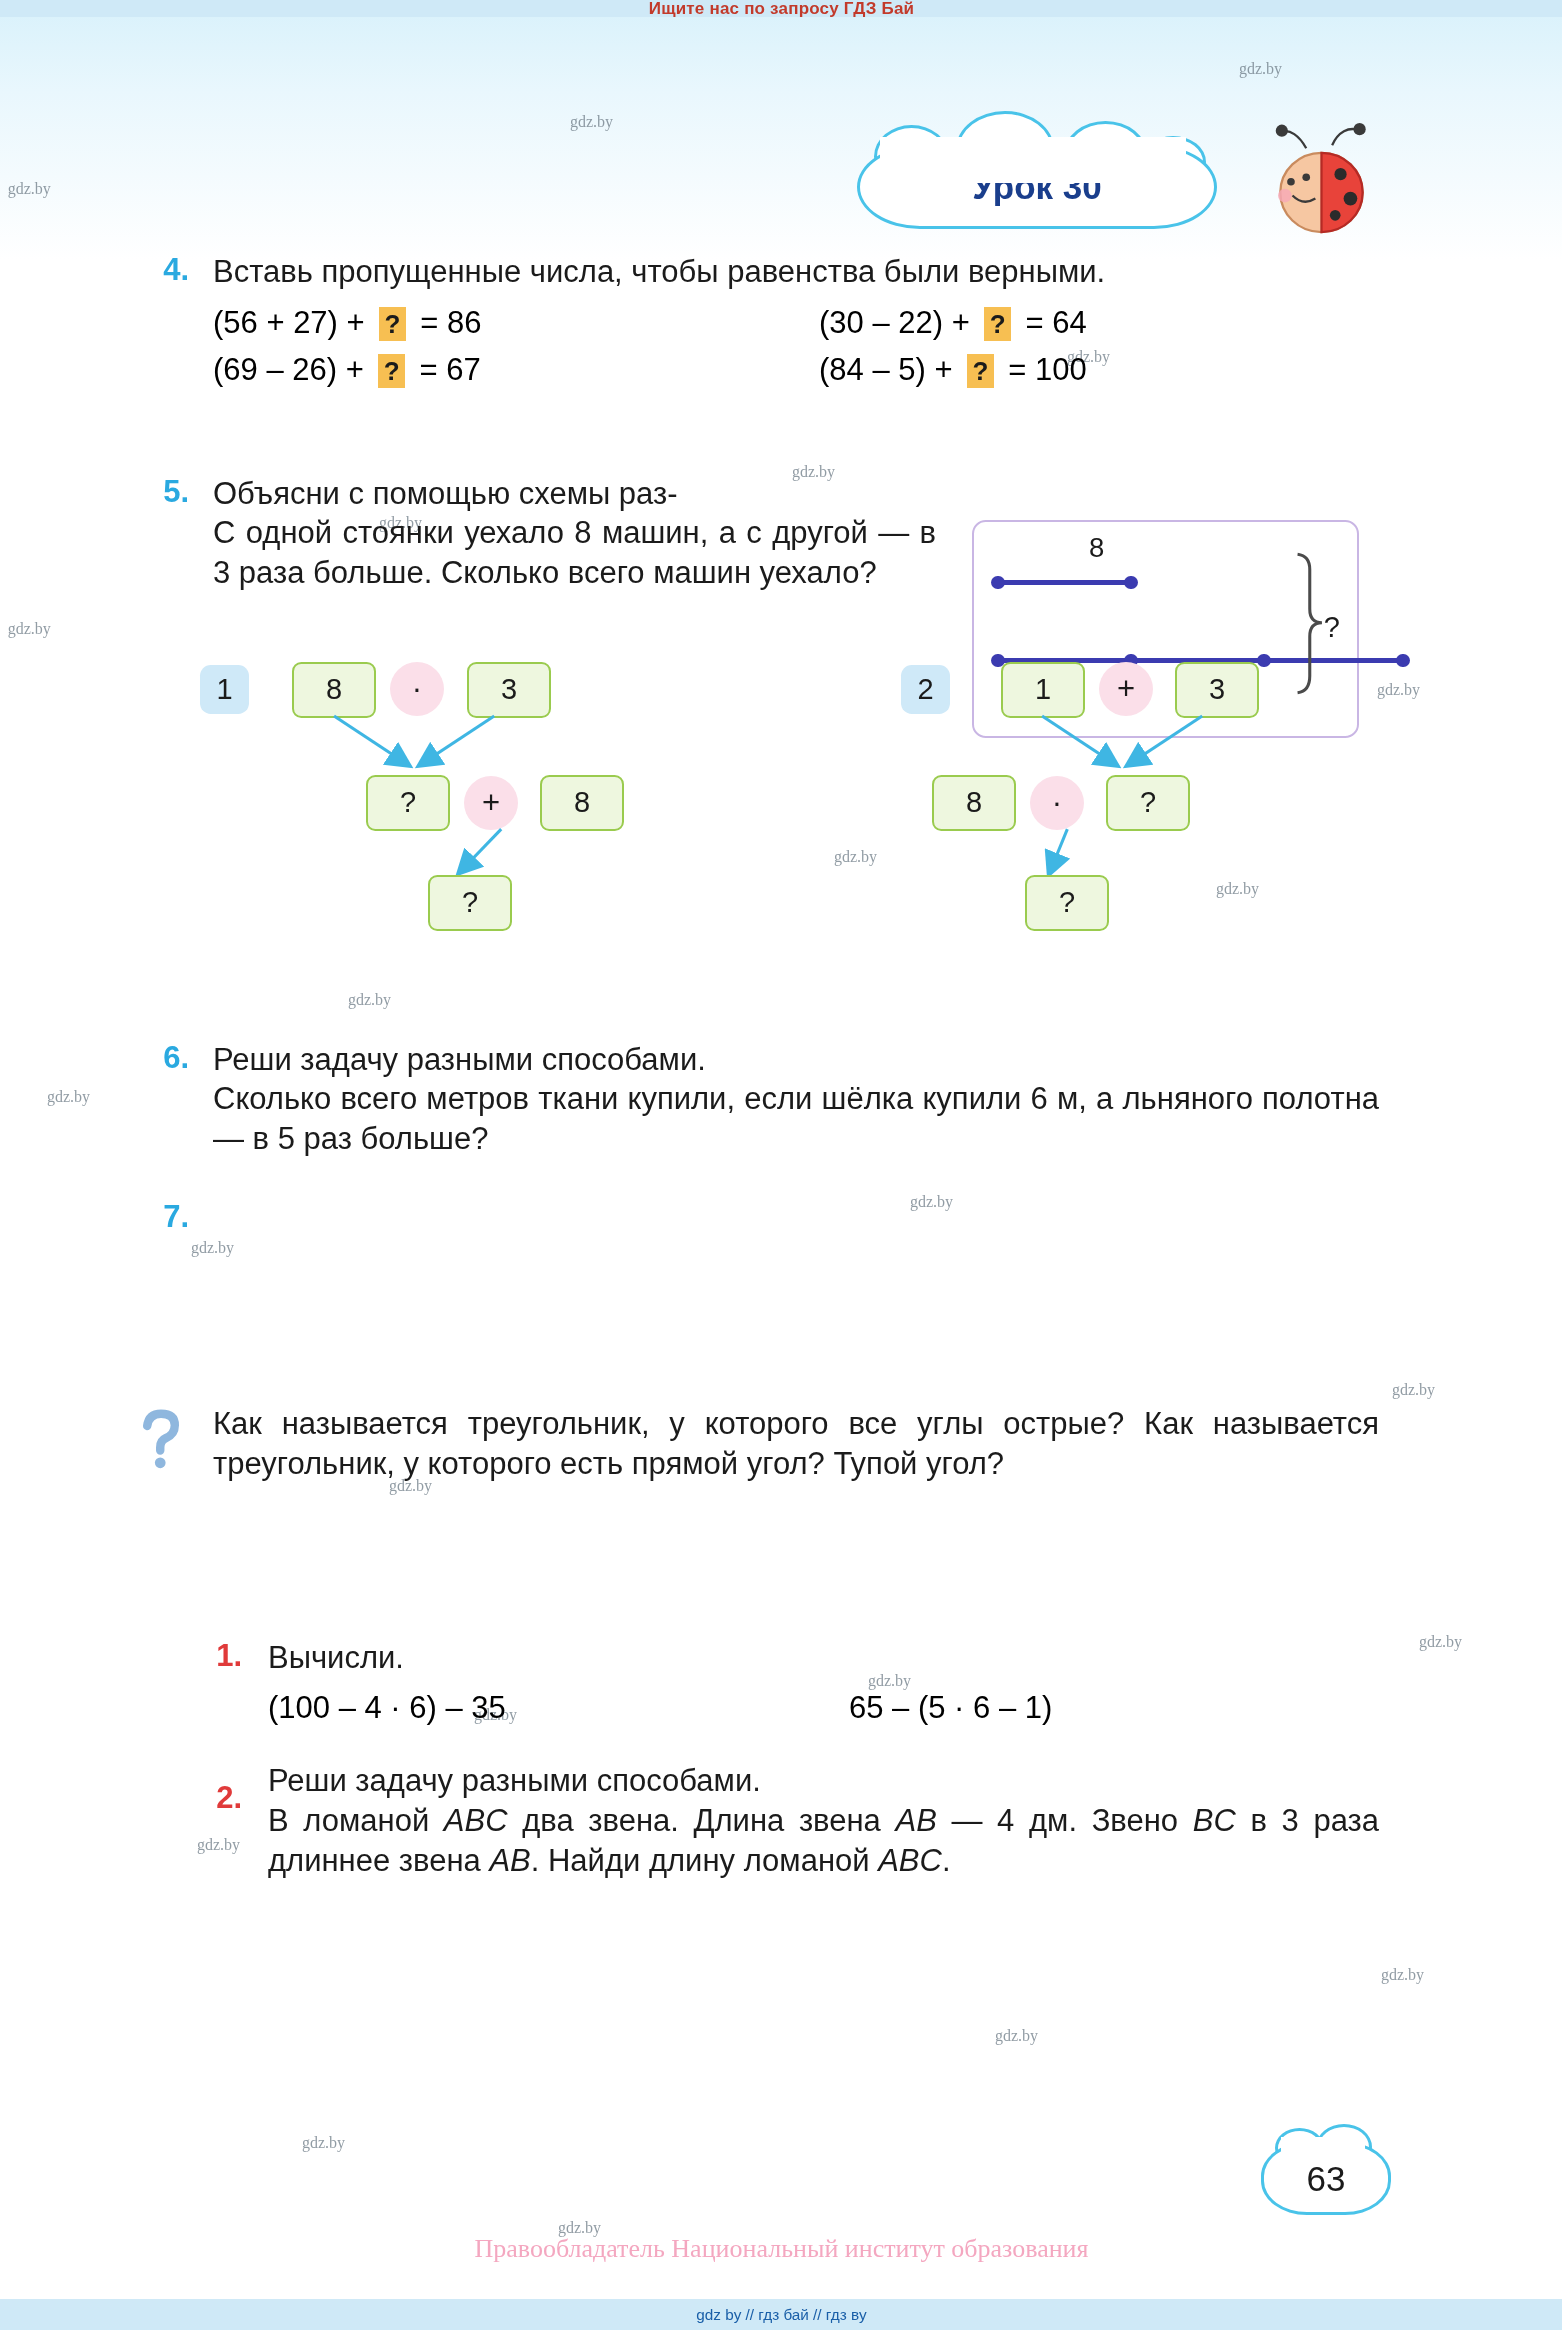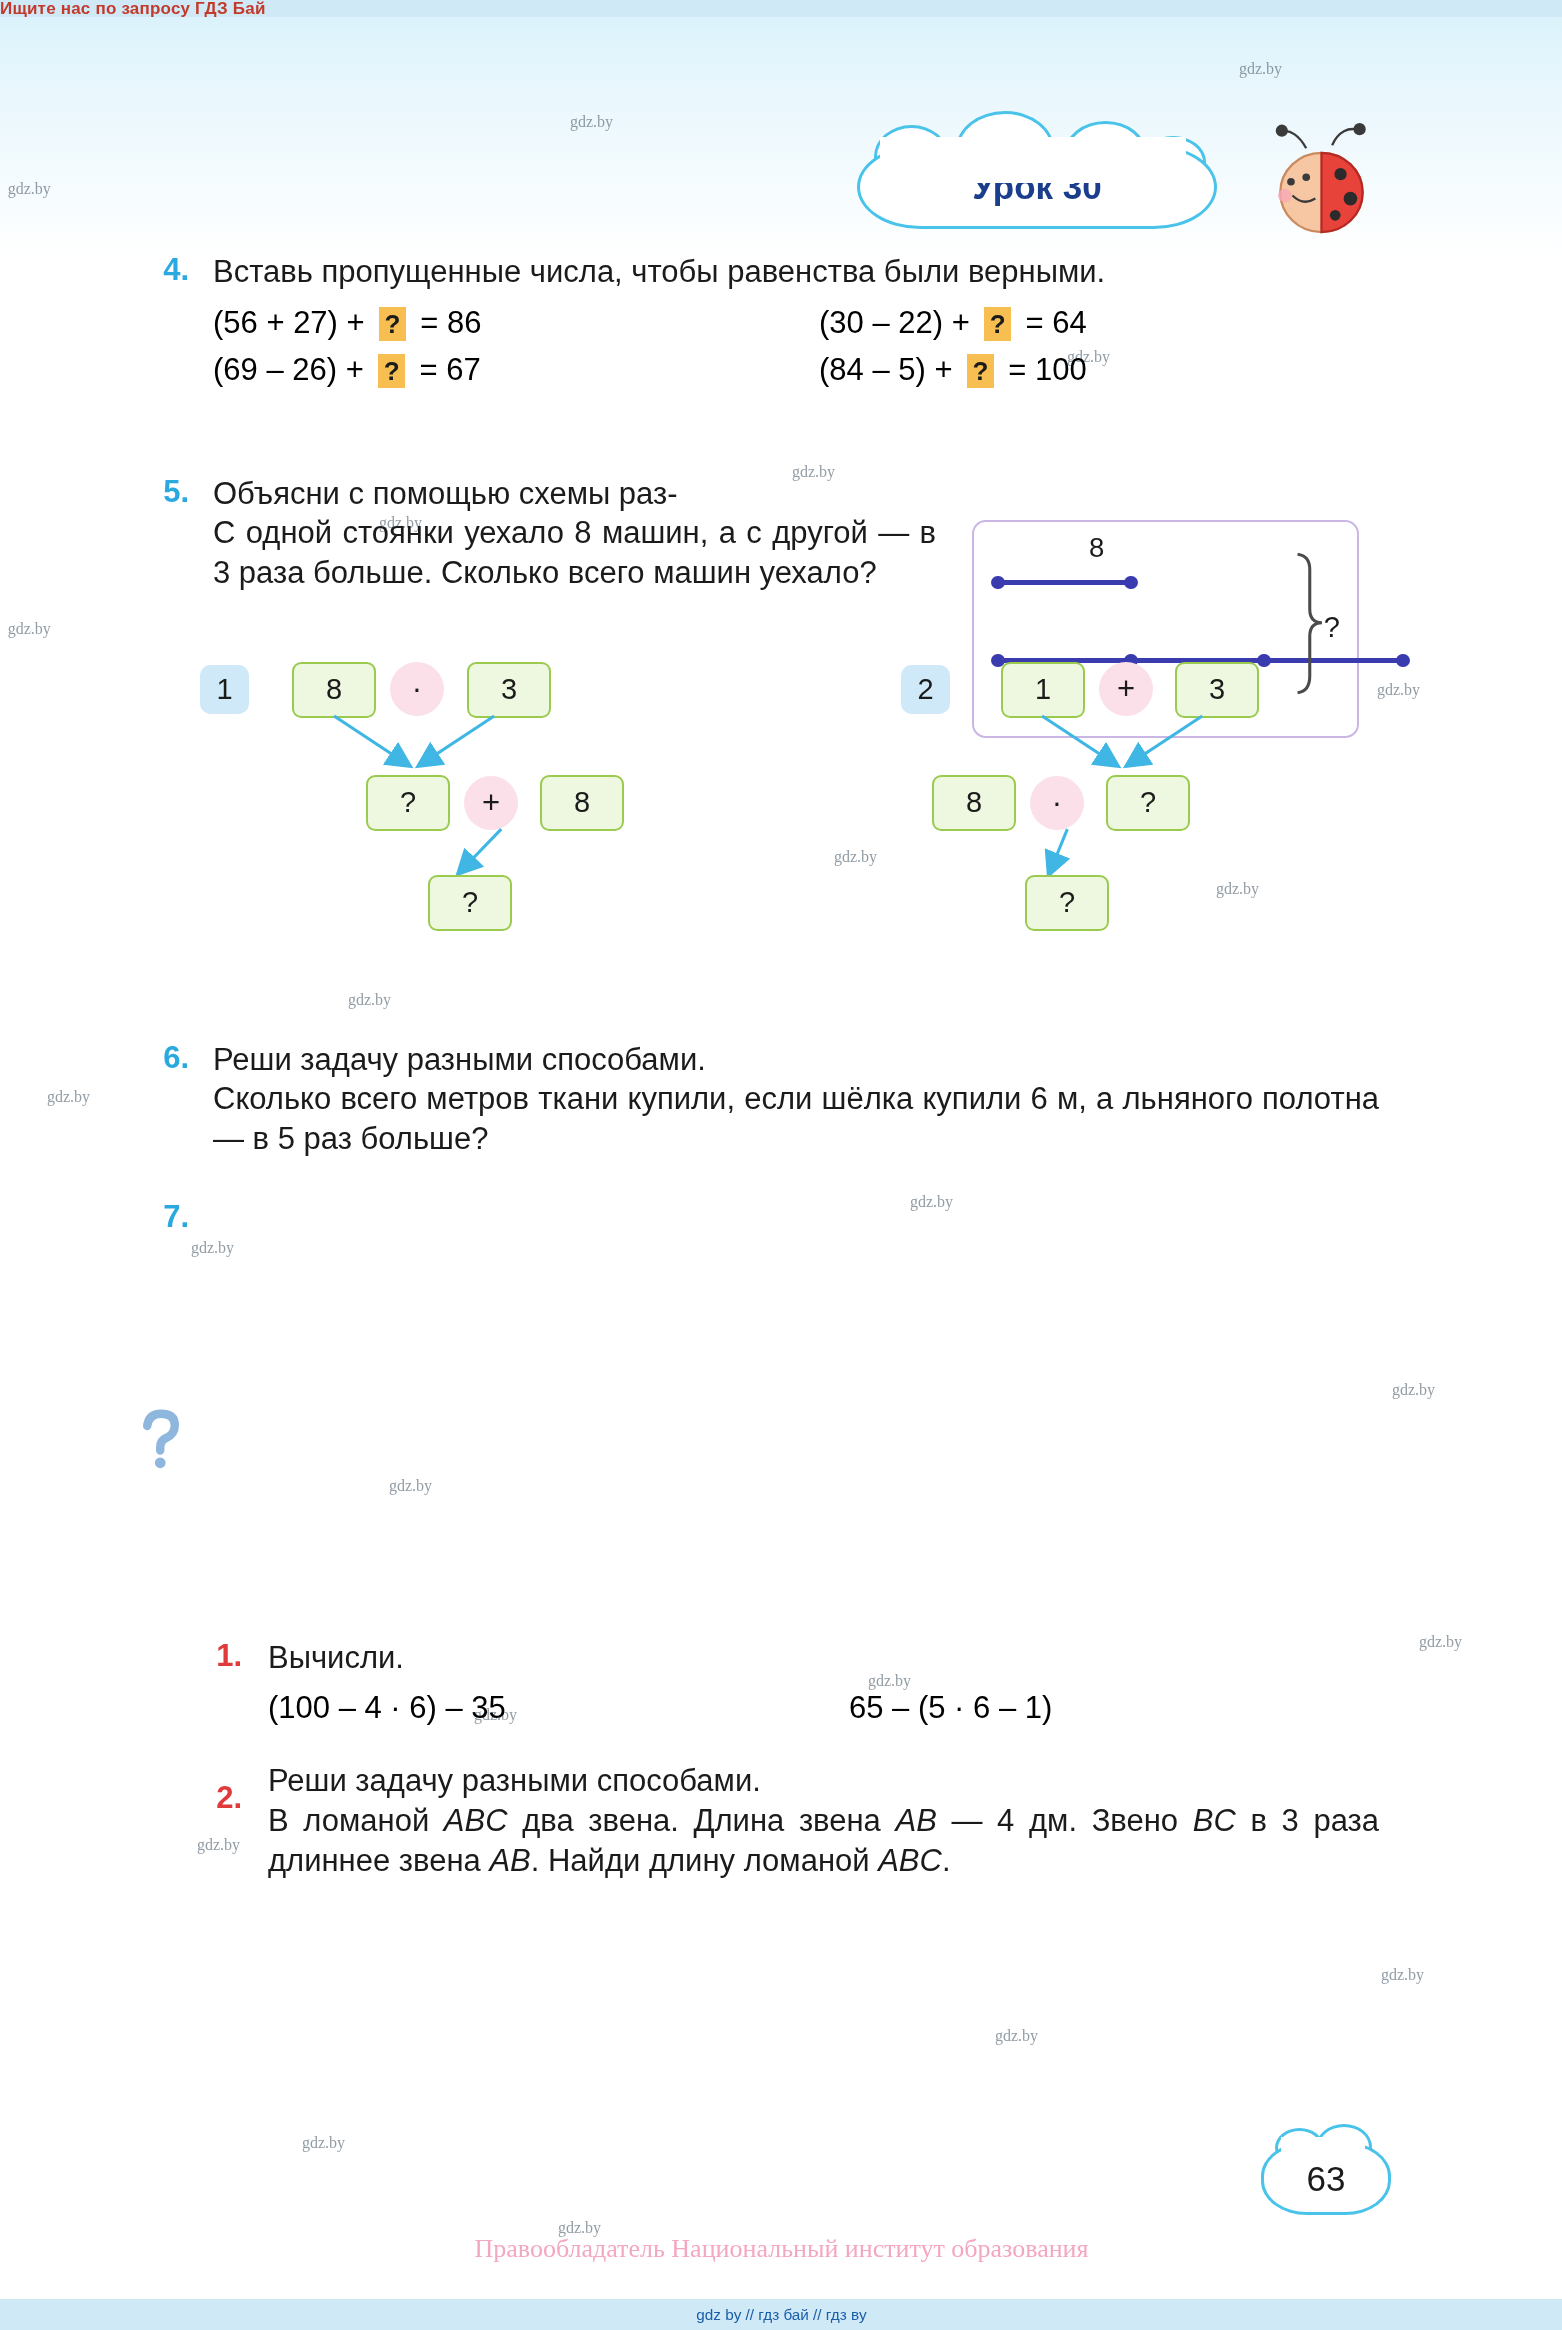--- a/index.html
+++ b/index.html
@@ -12,21 +12,21 @@
   }
   .page{
     position:absolute;inset:0;
     background:
       linear-gradient(180deg,#d8f1fb 0px,#e9f7fd 92px,#ffffff 260px);
   }
   
   .topbar{
     position:absolute;top:0;left:0;width:100%;height:17px;
     background:#cfe9f7;
-    display:flex;align-items:center;
+    display:flex;align-items:center;justify-content:center;
   }
   .topbar span{
     color:#c23a2b;font-size:17px;font-weight:bold;letter-spacing:0.2px;
   }
   
   .bottombar{
     position:absolute;bottom:0;left:0;width:100%;height:31px;
     background:#cfe9f7;display:flex;align-items:center;justify-content:center;
   }
   .bottombar span{color:#1a5fa8;font-size:15.3px;}
@@ -330,20 +330,23 @@
       <div class="num" style="top:0;">7.</div>
     </div>
 
     <div class="task hint" style="margin-top:21.4px;min-height:153px;">
       <div class="hinticon">
         <svg viewBox="0 0 60 78" width="46" height="60">
           <path d="M12 22 q2-16 18-16 q18 0 18 15 q0 12 -12 17 q-7 3 -7 12 l0 4" fill="none" stroke="#8fb7de" stroke-width="11" stroke-linecap="round"></path>
           <circle cx="29" cy="70" r="7" fill="#8fb7de"></circle>
         </svg>
       </div>
+      <div class="body">
+        <div class="txt">Как называется треугольник, у которого все углы острые? Как называется треугольник, у которого есть прямой угол? Тупой угол?</div>
+      </div>
     </div>
 
     <div class="task" style="margin-top:35px;min-height:367px;">
       <svg style="position:absolute;left:122px;top:-7.7px;" width="765" height="383" viewBox="0 0 1000 500">
         <defs>
           <linearGradient id="gv" x1="0" y1="0" x2="0" y2="1">
             <stop offset="0%" stop-color="#e8342a"></stop>
               <stop offset="100%" stop-color="#fde9a8"></stop>
           </linearGradient>
           <linearGradient id="gh" x1="0" y1="0" x2="1" y2="0">

